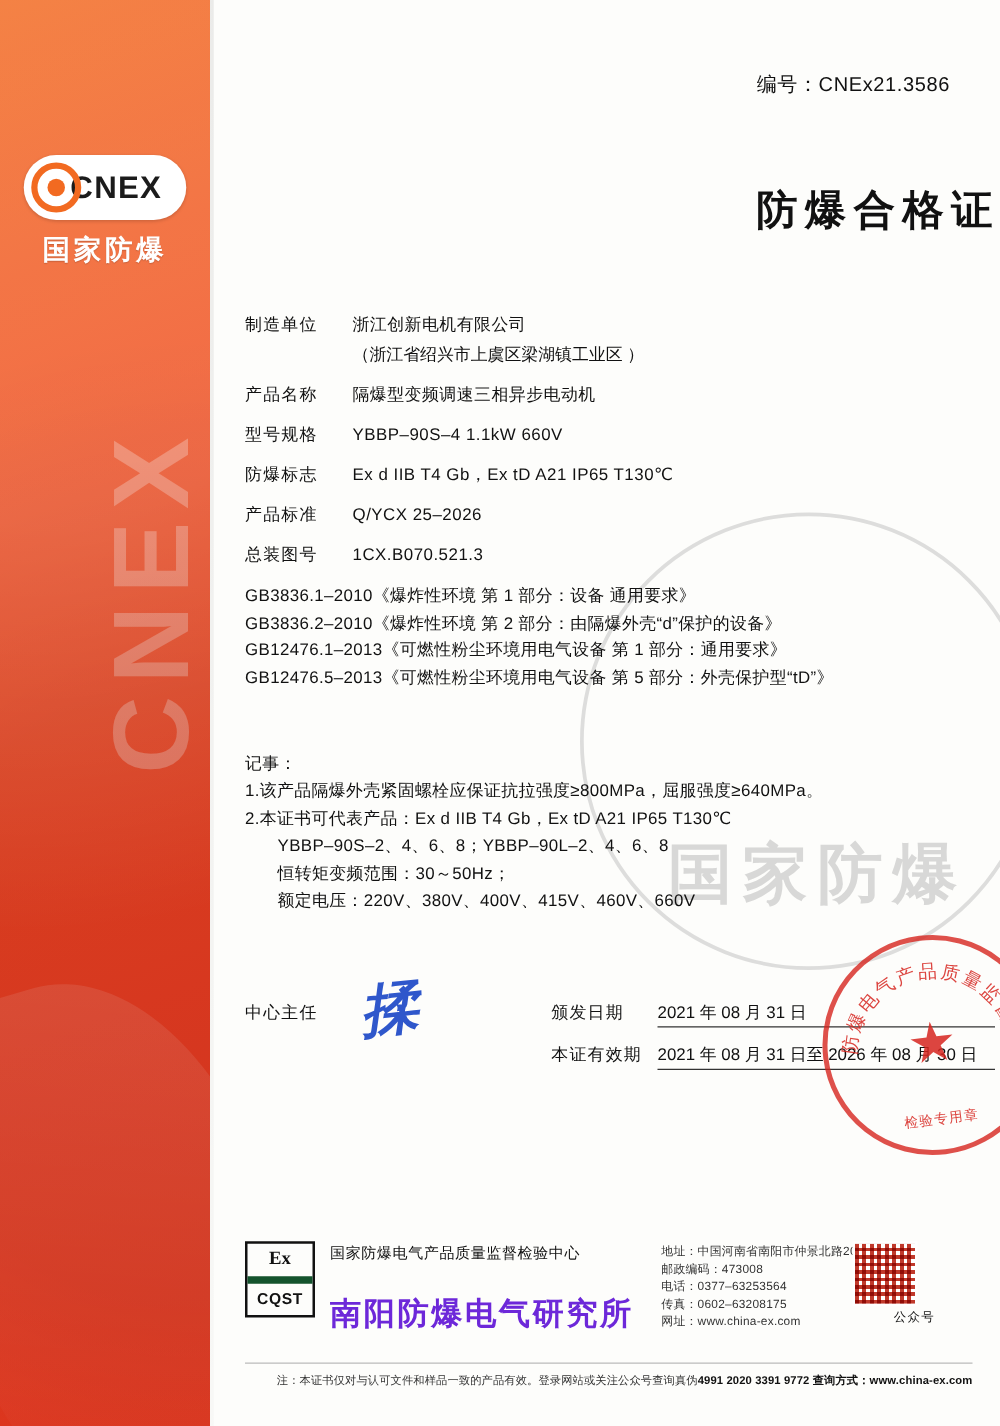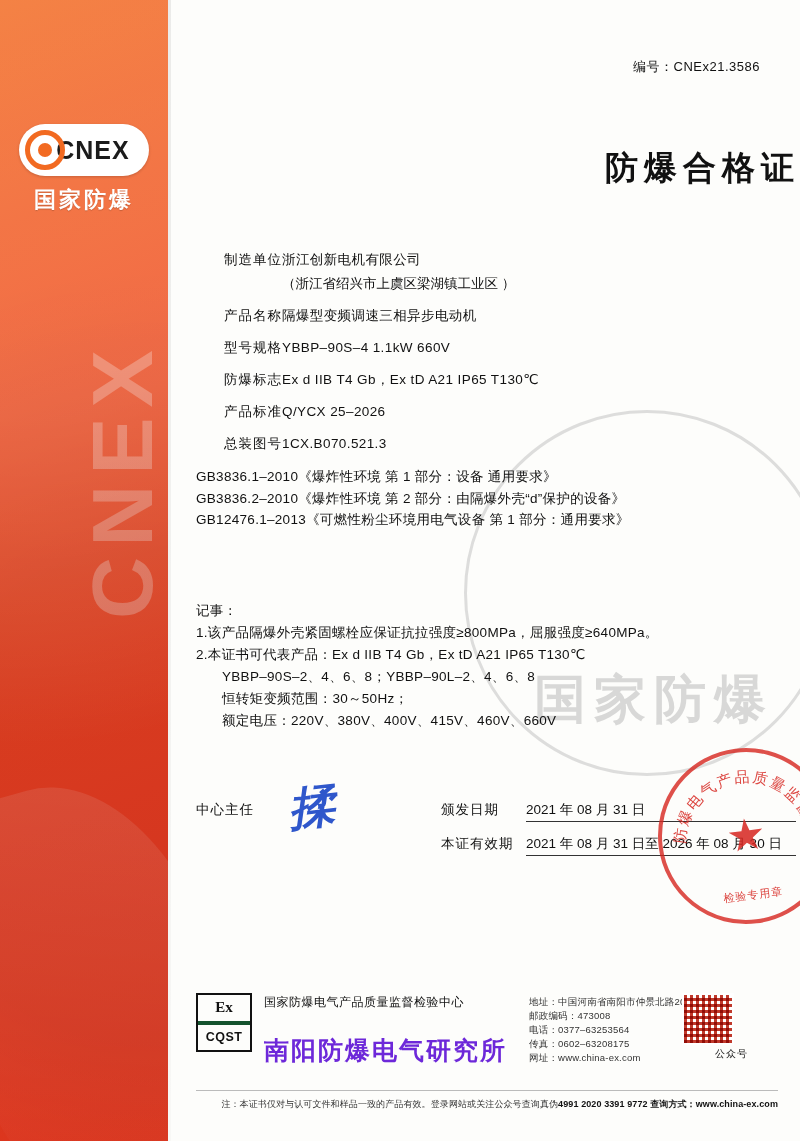--- a/index.html
+++ b/index.html
@@ -69,30 +69,30 @@
     margin-left:18px;font-family:"Liberation Sans",sans-serif;
   }
   .logo-cn{
     margin-top:9px;color:#fff;font-size:22px;font-weight:bold;letter-spacing:3px;
     text-shadow:0 1px 1px rgba(0,0,0,.18);
   }
   
   .sheet{position:absolute;left:168px;top:0;right:0;bottom:0;}
   .doc-no{
     position:absolute;right:40px;top:58px;
-    font-size:13px;color:#111;letter-spacing:.5px;
+    font-size:16px;color:#111;letter-spacing:.5px;
   }
   .title{
     position:absolute;left:0;right:0;top:146px;text-align:right;
     font-size:33px;font-weight:bold;color:#111;letter-spacing:6px;
     font-family:"Liberation Sans","DejaVu Sans",sans-serif;
   }
   .fields{position:absolute;left:28px;top:250px;width:570px;}
   .row{display:flex;margin-bottom:13px;font-size:13.5px;color:#111;line-height:19px;}
-  .row .lab{width:86px;flex:0 0 86px;letter-spacing:1px;text-align:right;}
+  .row .lab{width:86px;flex:0 0 86px;letter-spacing:1px;}
   .row .val{flex:1;letter-spacing:.4px;}
   .row2{margin-top:-7px;margin-bottom:13px;padding-left:86px;font-size:13.5px;color:#111;}
   .para{
     position:absolute;left:28px;top:466px;width:600px;
     font-size:13.5px;color:#111;line-height:21.5px;letter-spacing:.3px;
   }
   .notes{
     position:absolute;left:28px;top:600px;width:600px;
     font-size:13.5px;color:#111;line-height:22px;letter-spacing:.3px;
   }
@@ -147,21 +147,21 @@
   .footer{
     position:absolute;left:28px;right:22px;bottom:74px;
     display:flex;align-items:flex-start;
   }
   .ex-box{
     width:52px;flex:0 0 52px;border:2px solid #111;
     font-size:12px;text-align:center;color:#111;line-height:1;
   }
   .ex-box .ex{
     padding:5px 0 6px;font-family:"Liberation Serif",serif;font-size:15px;
-    border-bottom:4px solid #14532d;font-weight:bold;
+    border-bottom:6px solid #14532d;font-weight:bold;
   }
   .ex-box .cqst{padding:6px 0;font-size:12.5px;font-weight:bold;letter-spacing:.5px;}
   .org{margin-left:12px;}
   .org .l1{font-size:12px;color:#111;letter-spacing:.5px;margin-top:1px;}
   .org .l2{font-size:25px;font-weight:bold;color:#6d28d9;letter-spacing:2px;margin-top:23px;}
   .addr{
     margin-left:22px;font-size:9.5px;color:#333;line-height:14px;letter-spacing:.2px;
     padding-top:2px;
   }
   .qr{
@@ -233,20 +233,21 @@
       <div class="row">
         <div class="lab">总装图号</div>
         <div class="val">1CX.B070.521.3</div>
       </div>
     </div>
 
     <div class="para">
       <div>GB3836.1–2010《爆炸性环境  第 1 部分：设备  通用要求》</div>
       <div>GB3836.2–2010《爆炸性环境  第 2 部分：由隔爆外壳“d”保护的设备》</div>
       <div>GB12476.1–2013《可燃性粉尘环境用电气设备  第 1 部分：通用要求》</div>
+      <div>GB12476.5–2013《可燃性粉尘环境用电气设备  第 5 部分：外壳保护型“tD”》</div>
     </div>
 
     <div class="notes">
       <div>记事：</div>
       <div>1.该产品隔爆外壳紧固螺栓应保证抗拉强度≥800MPa，屈服强度≥640MPa。</div>
       <div>2.本证书可代表产品：Ex d IIB T4 Gb，Ex tD A21 IP65 T130℃</div>
       <div class="ind2">YBBP–90S–2、4、6、8；YBBP–90L–2、4、6、8</div>
       <div class="ind2">恒转矩变频范围：30～50Hz；</div>
       <div class="ind2">额定电压：220V、380V、400V、415V、460V、660V</div>
     </div>

